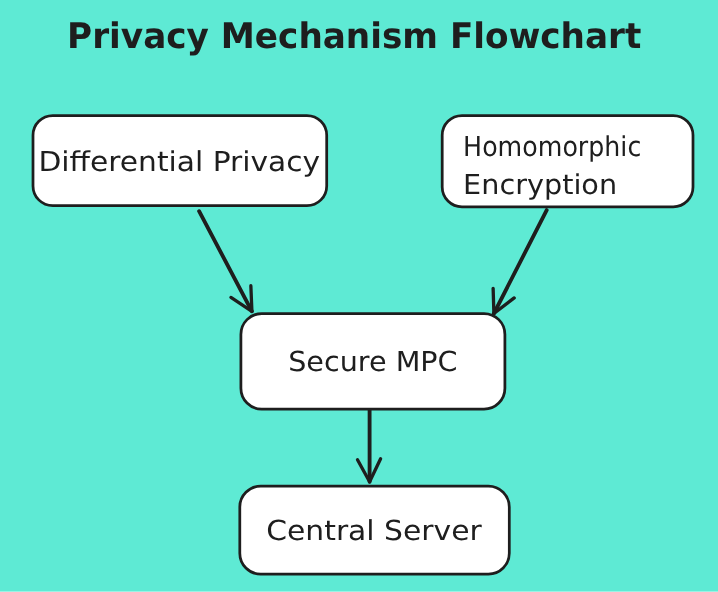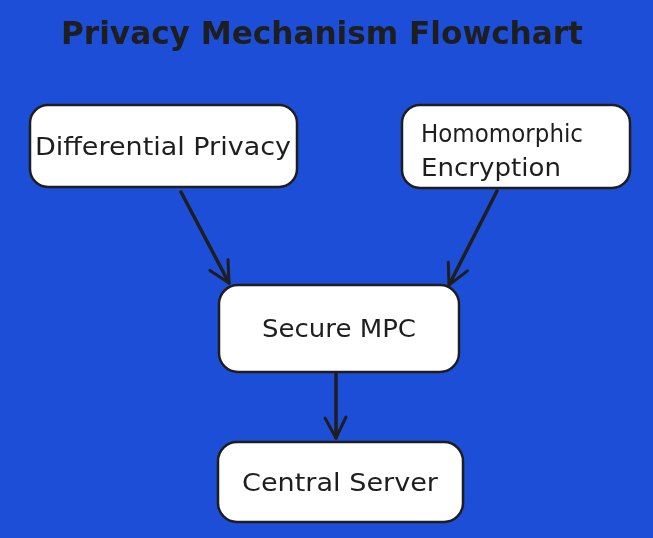--- a/index.html
+++ b/index.html
@@ -5,21 +5,21 @@
   html, body {
     margin: 0;
     padding: 0;
     background: #ffffff;
     font-family: "DejaVu Sans", sans-serif;
   }
   .stage {
     position: relative;
     width: 653px;
     height: 538px;
-    background: #1d4ed8;
+    background: #5eead4;
     overflow: hidden;
   }
   svg text {
     fill: #1e1e1e;
     font-family: "DejaVu Sans", sans-serif;
   }
   .diagram-title {
     font-size: 32px;
     font-weight: 600;
     text-anchor: middle;

